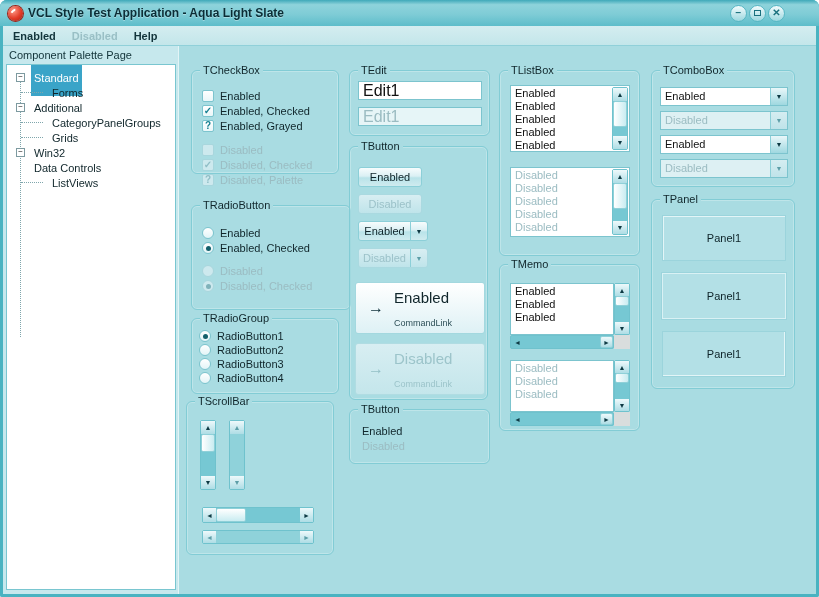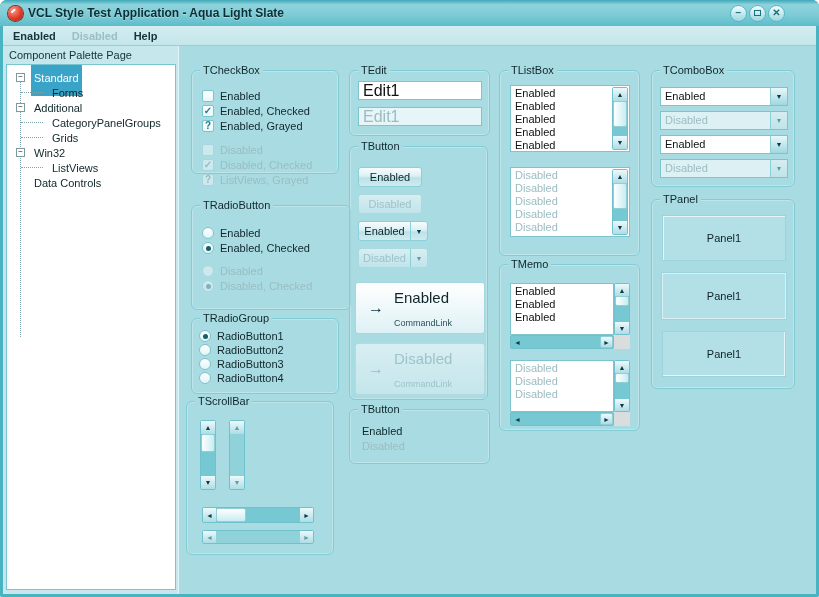--- a/index.html
+++ b/index.html
@@ -178,25 +178,25 @@
       <div class="tree-row child">
         <span class="tree-label">CategoryPanelGroups</span>
       </div>
       <div class="tree-row child">
         <span class="tree-label">Grids</span>
       </div>
       <div class="tree-row root">
         <span class="expander">−</span>
         <span class="tree-label">Win32</span>
       </div>
+      <div class="tree-row root">
+        <span class="tree-label">Data Controls</span>
+      </div>
       <div class="tree-row child">
         <span class="tree-label">ListViews</span>
-      </div>
-      <div class="tree-row root">
-        <span class="tree-label">Data Controls</span>
       </div>
     </div>
   </div>
 
   <div class="content">
 
     <div class="group" style="left:12px;top:24px;width:148px;height:104px">
       <span class="group-caption">TCheckBox</span>
       <div class="ctl-row" style="top:18px">
         <span class="cb-box"></span>
@@ -213,21 +213,21 @@
       <div class="ctl-row" style="top:72px">
         <span class="cb-box dis"></span>
         <span class="lbl-dis">Disabled</span>
       </div>
       <div class="ctl-row" style="top:87px">
         <span class="cb-box dis">✓</span>
         <span class="lbl-dis">Disabled, Checked</span>
       </div>
       <div class="ctl-row" style="top:102px">
         <span class="cb-box dis">?</span>
-        <span class="lbl-dis">ListViews, Grayed</span>
+        <span class="lbl-dis">Disabled, Palette</span>
       </div>
     </div>
 
     <div class="group" style="left:12px;top:159px;width:160px;height:105px">
       <span class="group-caption">TRadioButton</span>
       <div class="ctl-row" style="top:20px">
         <span class="rb"></span>
         <span>Enabled</span>
       </div>
       <div class="ctl-row" style="top:35px">

